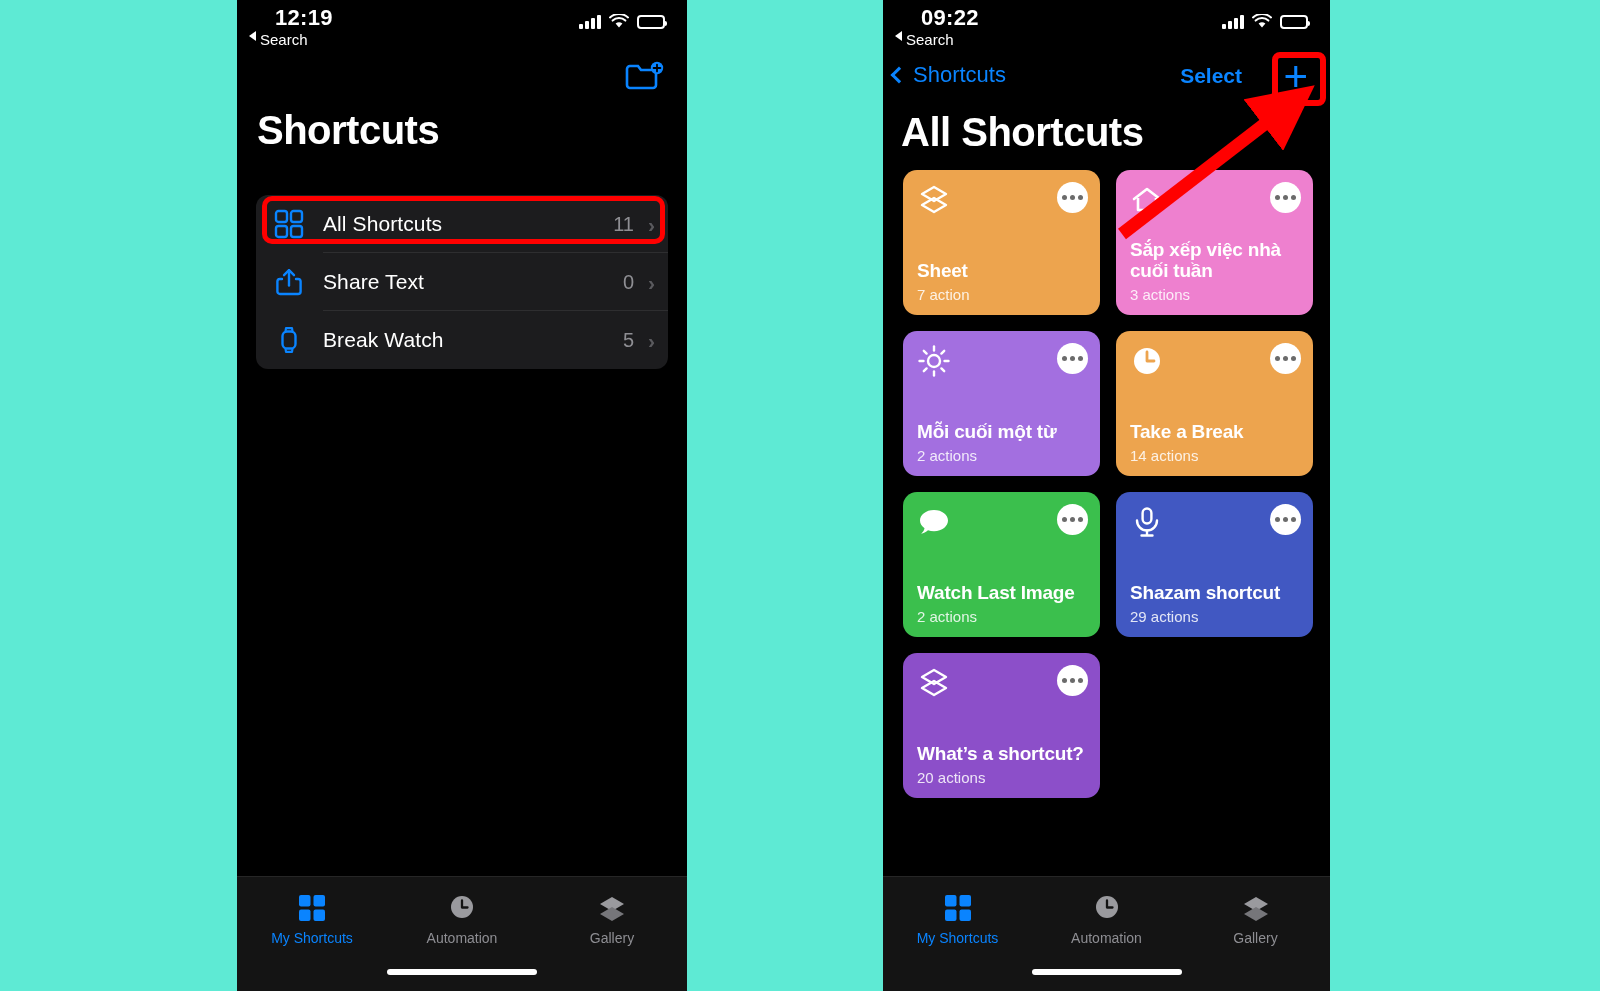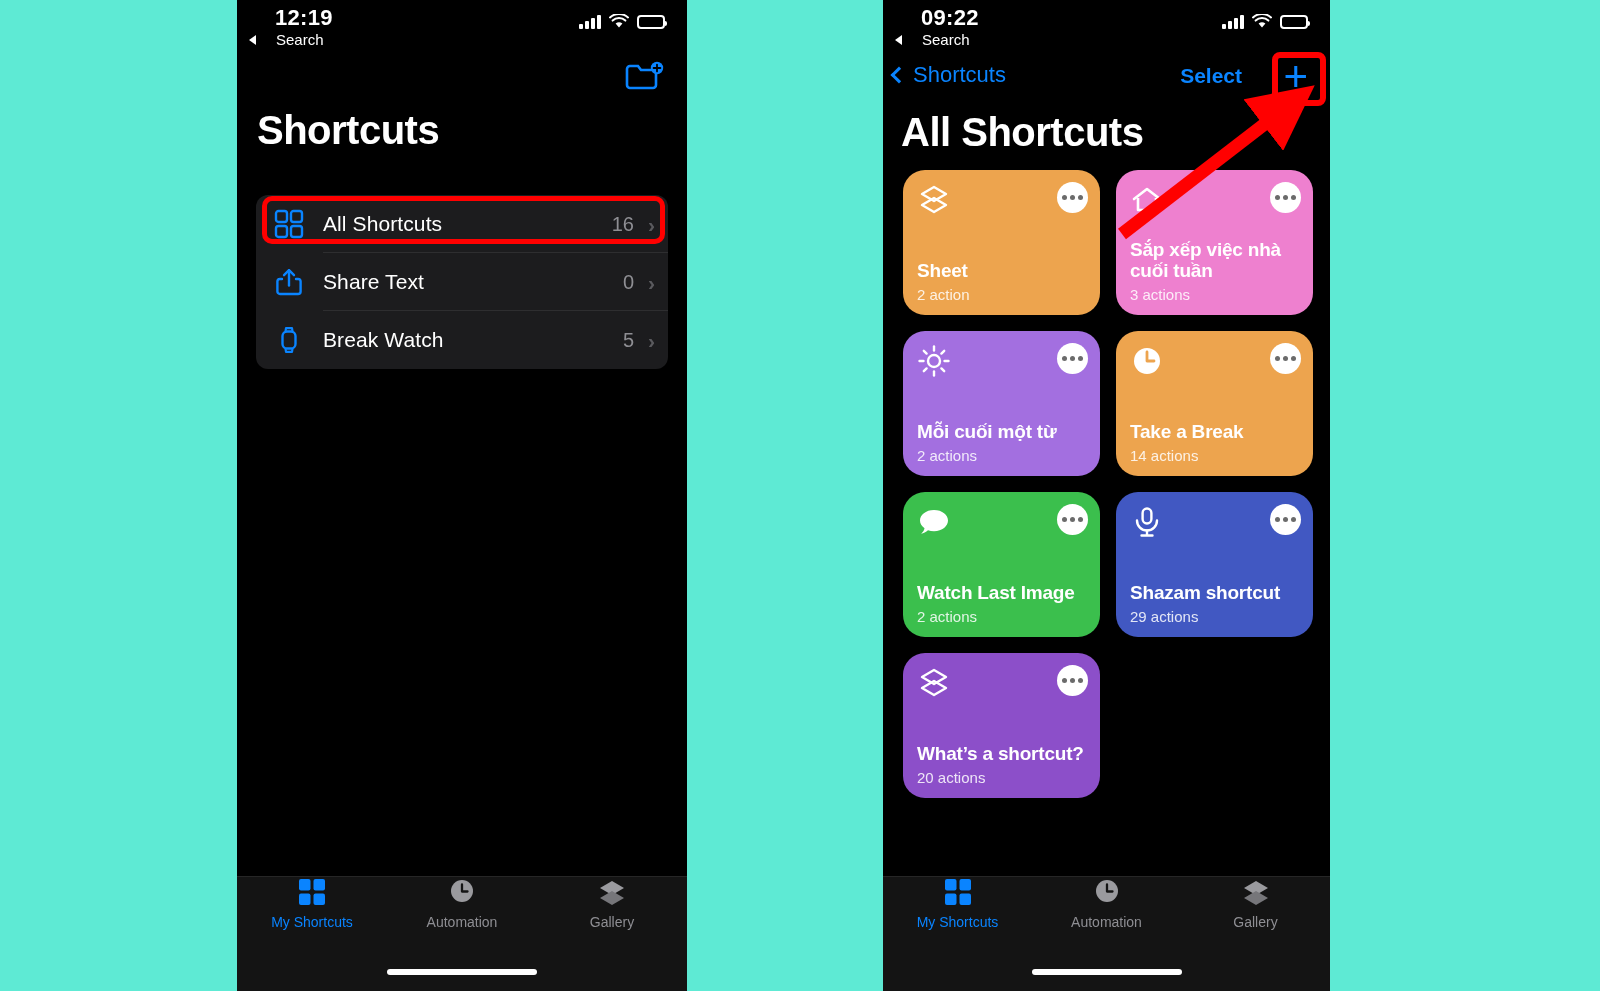--- a/index.html
+++ b/index.html
@@ -17,21 +17,21 @@
 
   
   .statusbar { position: relative; height: 56px; }
   .sb-time {
     position: absolute; left: 38px; top: 5px;
     color: #fff; font-size: 22px; font-weight: bold; letter-spacing: .3px;
   }
   .sb-back {
     position: absolute; left: 12px; top: 31px;
     color: #fff; font-size: 15px; font-weight: 500;
-    display: flex; align-items: center; gap: 20px;
+    display: flex; gap: 4px;
   }
   .sb-back .tri {
     width: 0; height: 0;
     border-top: 5px solid transparent; border-bottom: 5px solid transparent;
     border-right: 7px solid #fff;
   }
   .sb-right {
     position: absolute; right: 22px; top: 14px;
     display: flex; align-items: flex-end; gap: 8px;
   }
@@ -98,21 +98,21 @@
     color: #0a84ff; font-size: 42px; font-weight: 300; line-height: 1;
   }
   #phone-right .big-title { position: absolute; left: 18px; top: 110px; }
 
   
   .grid {
     position: absolute; left: 20px; top: 170px; width: 410px;
     display: flex; flex-wrap: wrap; gap: 16px 16px;
   }
   .card {
-    width: 197px; height: 145px; border-radius: 22px;
+    width: 197px; height: 145px; border-radius: 14px;
     position: relative; padding: 14px 14px 12px 14px;
     display: flex; flex-direction: column; justify-content: flex-end;
     overflow: hidden;
   }
   .card .glyph { position: absolute; left: 14px; top: 13px; width: 34px; height: 34px; }
   .card .dots {
     position: absolute; right: 12px; top: 12px;
     width: 31px; height: 31px; border-radius: 50%;
     background: #fff; display: flex; align-items: center; justify-content: center; gap: 3px;
   }
@@ -120,21 +120,21 @@
   .card .cname {
     color: #fff; font-size: 19px; font-weight: bold; line-height: 1.1;
     letter-spacing: -.2px; margin-bottom: 4px;
   }
   .card .cactions { color: rgba(255,255,255,.85); font-size: 15px; }
 
   
   .tabbar {
     position: absolute; bottom: 0; left: 0; width: 100%; height: 115px;
     background: #141414; border-top: 1px solid #262626;
-    display: flex; align-items: flex-start; padding-top: 0;
+    display: flex; align-items: flex-start; padding-top: 16px;
   }
   .tab { flex: 1; display: flex; flex-direction: column; align-items: center; gap: 7px; }
   .tab .ticon { width: 30px; height: 30px; display:block; }
   .tab .tlabel { font-size: 14px; }
   .tab.active .tlabel { color: #0a84ff; }
   .tab .tlabel { color: #8e8e93; }
   .homebar {
     position: absolute; bottom: 16px; left: 50%; transform: translateX(-50%);
     width: 150px; height: 6px; border-radius: 3px; background: #fff;
   }
@@ -182,21 +182,21 @@
     <div class="list">
 
       <div class="list-row">
         <svg class="ic" viewBox="0 0 30 30">
           <rect x="2" y="2" width="11" height="11" rx="2.5" fill="none" stroke="#0a84ff" stroke-width="2.4"></rect>
           <rect x="17" y="2" width="11" height="11" rx="2.5" fill="none" stroke="#0a84ff" stroke-width="2.4"></rect>
           <rect x="2" y="17" width="11" height="11" rx="2.5" fill="none" stroke="#0a84ff" stroke-width="2.4"></rect>
           <rect x="17" y="17" width="11" height="11" rx="2.5" fill="none" stroke="#0a84ff" stroke-width="2.4"></rect>
         </svg>
         <span class="lbl">All Shortcuts</span>
-        <span class="cnt">16</span>
+        <span class="cnt">11</span>
         <span class="chev">›</span>
         <span class="sep"></span>
       </div>
 
       <div class="list-row">
         <svg class="ic" viewBox="0 0 30 30">
           <path d="M8 12 H6 a2.6 2.6 0 0 0-2.6 2.6 v9.8 A2.6 2.6 0 0 0 6 27 h18 a2.6 2.6 0 0 0 2.6-2.6 v-9.8 A2.6 2.6 0 0 0 24 12 h-2" fill="none" stroke="#0a84ff" stroke-width="2.4" stroke-linecap="round"></path>
           <path d="M15 3.2 v15.4" stroke="#0a84ff" stroke-width="2.4" stroke-linecap="round"></path>
           <path d="M10 8.2 L15 3.2 L20 8.2" fill="none" stroke="#0a84ff" stroke-width="2.4" stroke-linecap="round" stroke-linejoin="round"></path>
         </svg>
@@ -287,21 +287,21 @@
         <svg class="glyph" viewBox="0 0 34 34">
           <path d="M17 4 L29 11 L17 18 L5 11 Z" fill="none" stroke="#fff" stroke-width="2.4" stroke-linejoin="round"></path>
           <path d="M17 15 L29 22 L17 29 L5 22 Z" fill="none" stroke="#fff" stroke-width="2.4" stroke-linejoin="round"></path>
         </svg>
         <span class="dots">
             <i></i>
             <i></i>
             <i></i>
           </span>
         <div class="cname">Sheet</div>
-        <div class="cactions">2 action</div>
+        <div class="cactions">7 action</div>
       </div>
 
       <div class="card" style="background:#EE80CF">
         <svg class="glyph" viewBox="0 0 34 34">
           <path d="M4 16 L17 6 L30 16" fill="none" stroke="#fff" stroke-width="2.6" stroke-linecap="round" stroke-linejoin="round"></path>
           <path d="M8 15 v12 h18 v-12" fill="none" stroke="#fff" stroke-width="2.6" stroke-linejoin="round"></path>
         </svg>
         <span class="dots">
             <i></i>
             <i></i>

